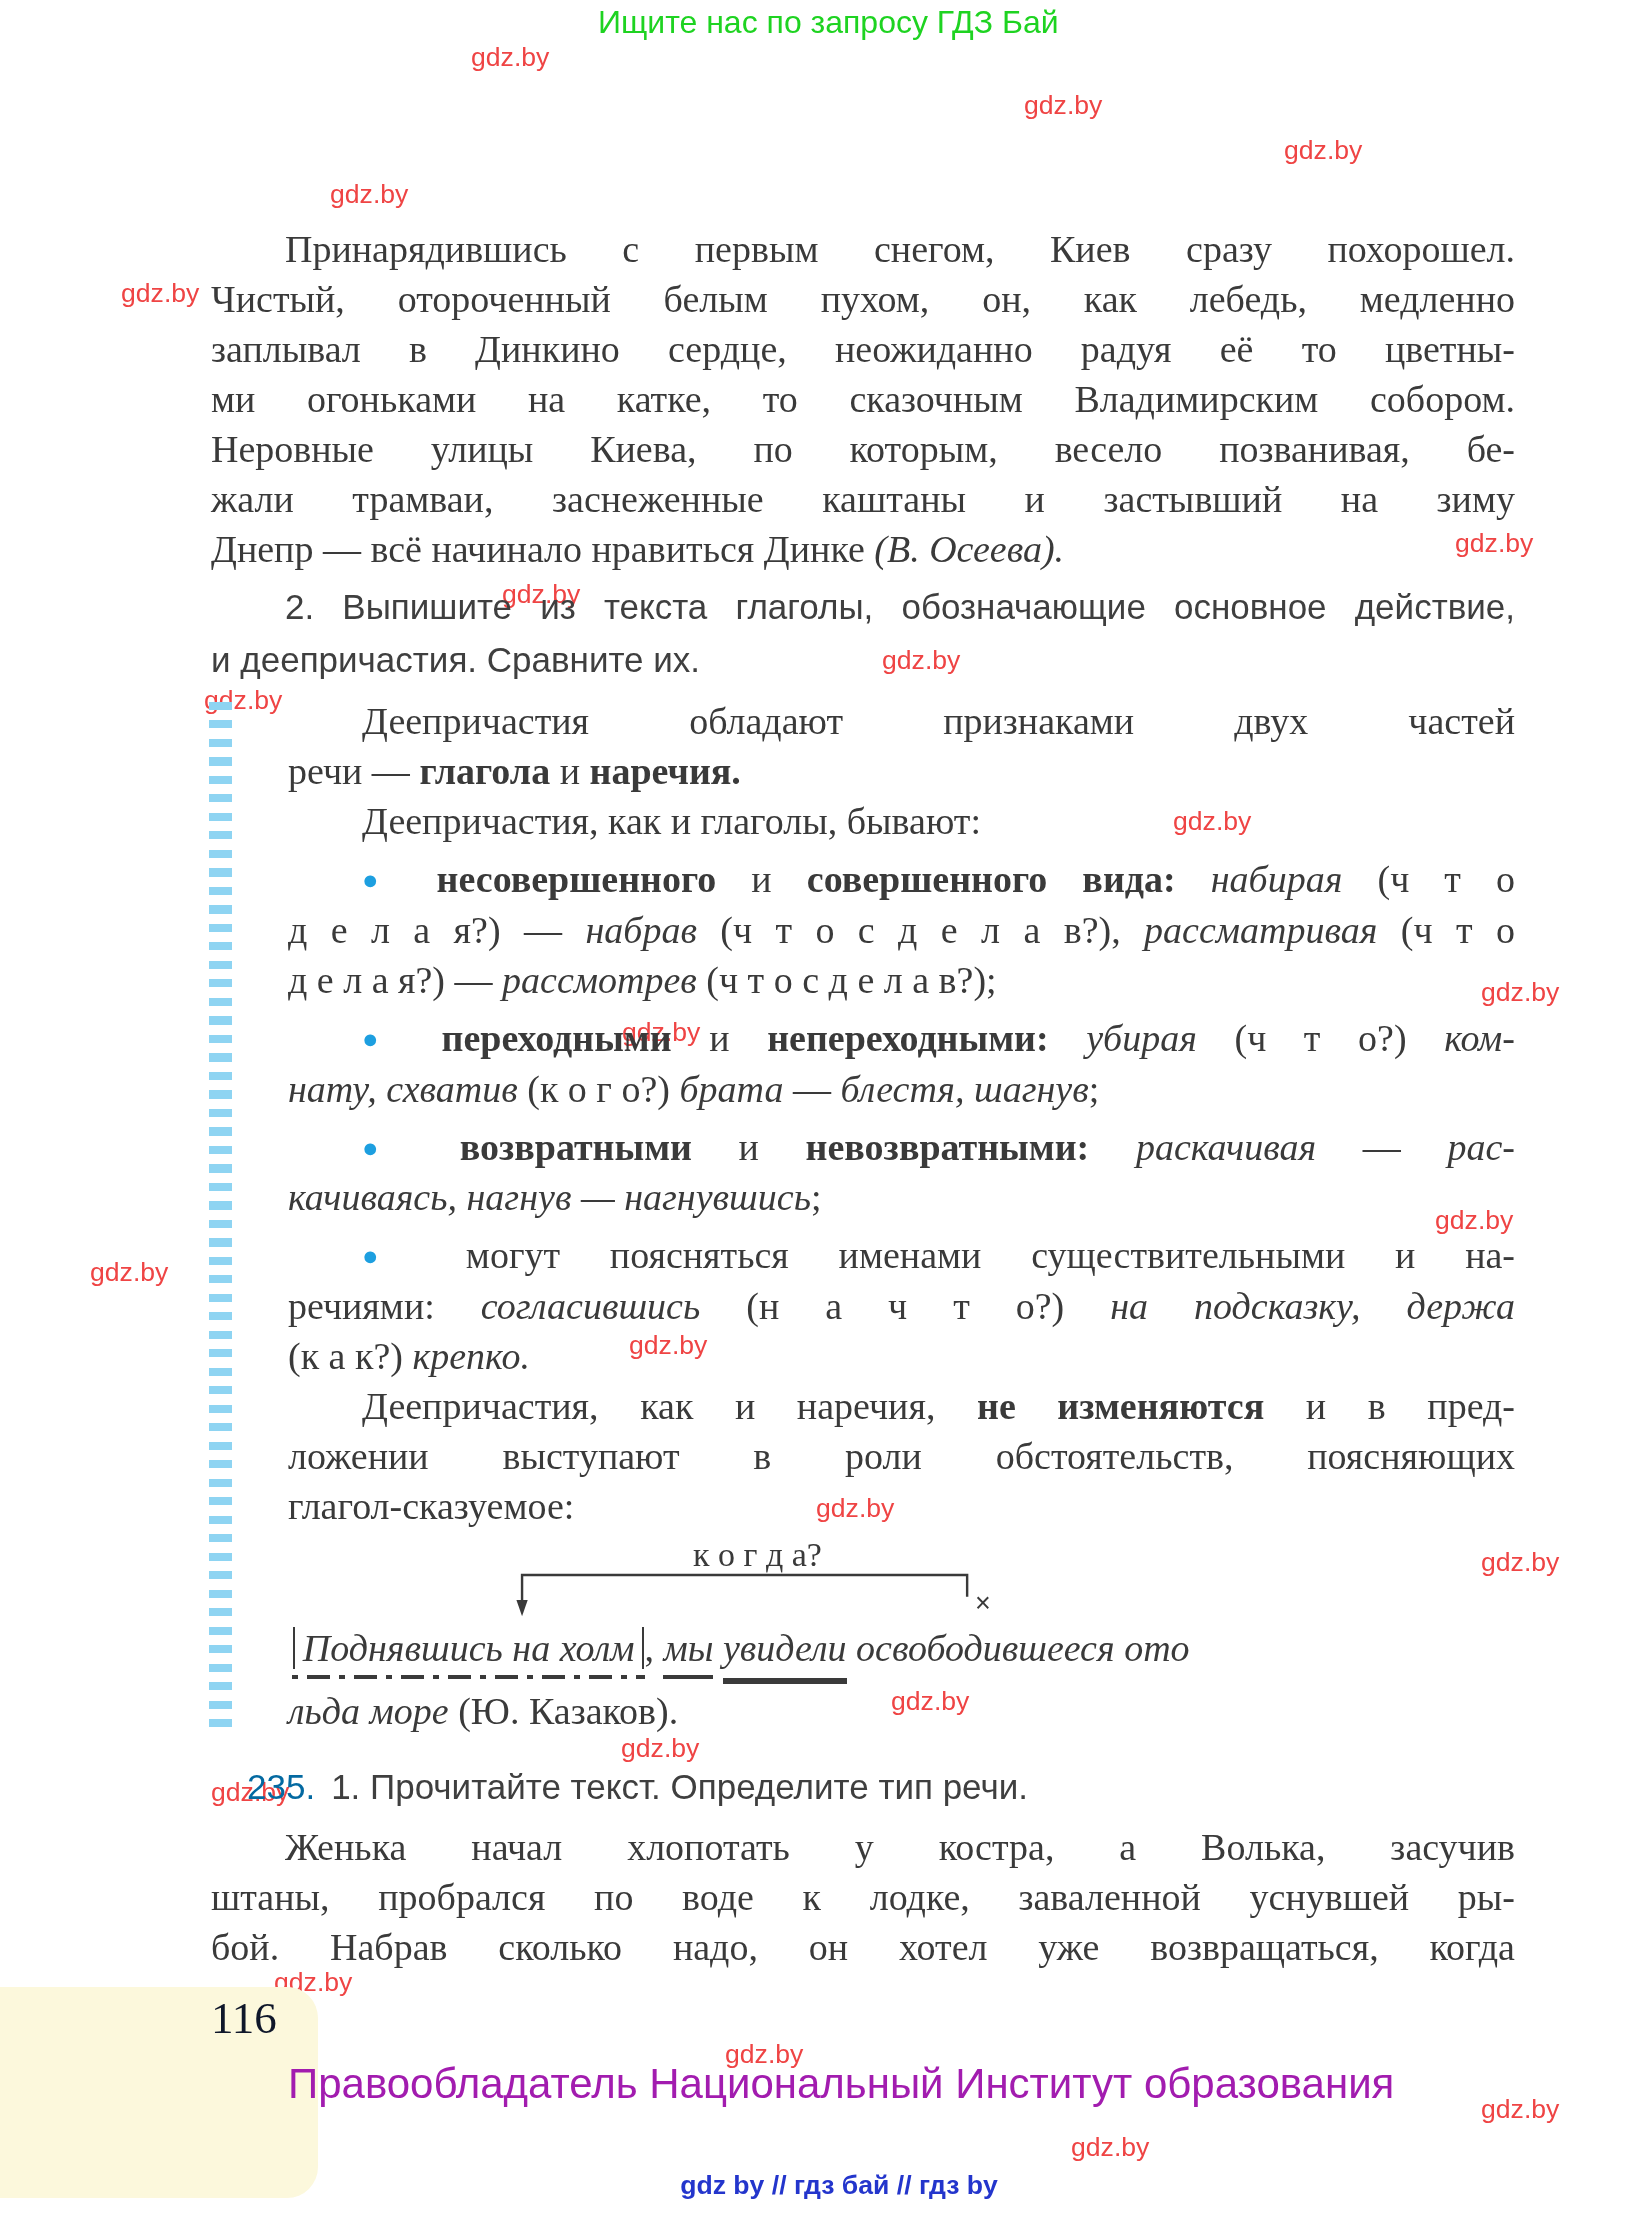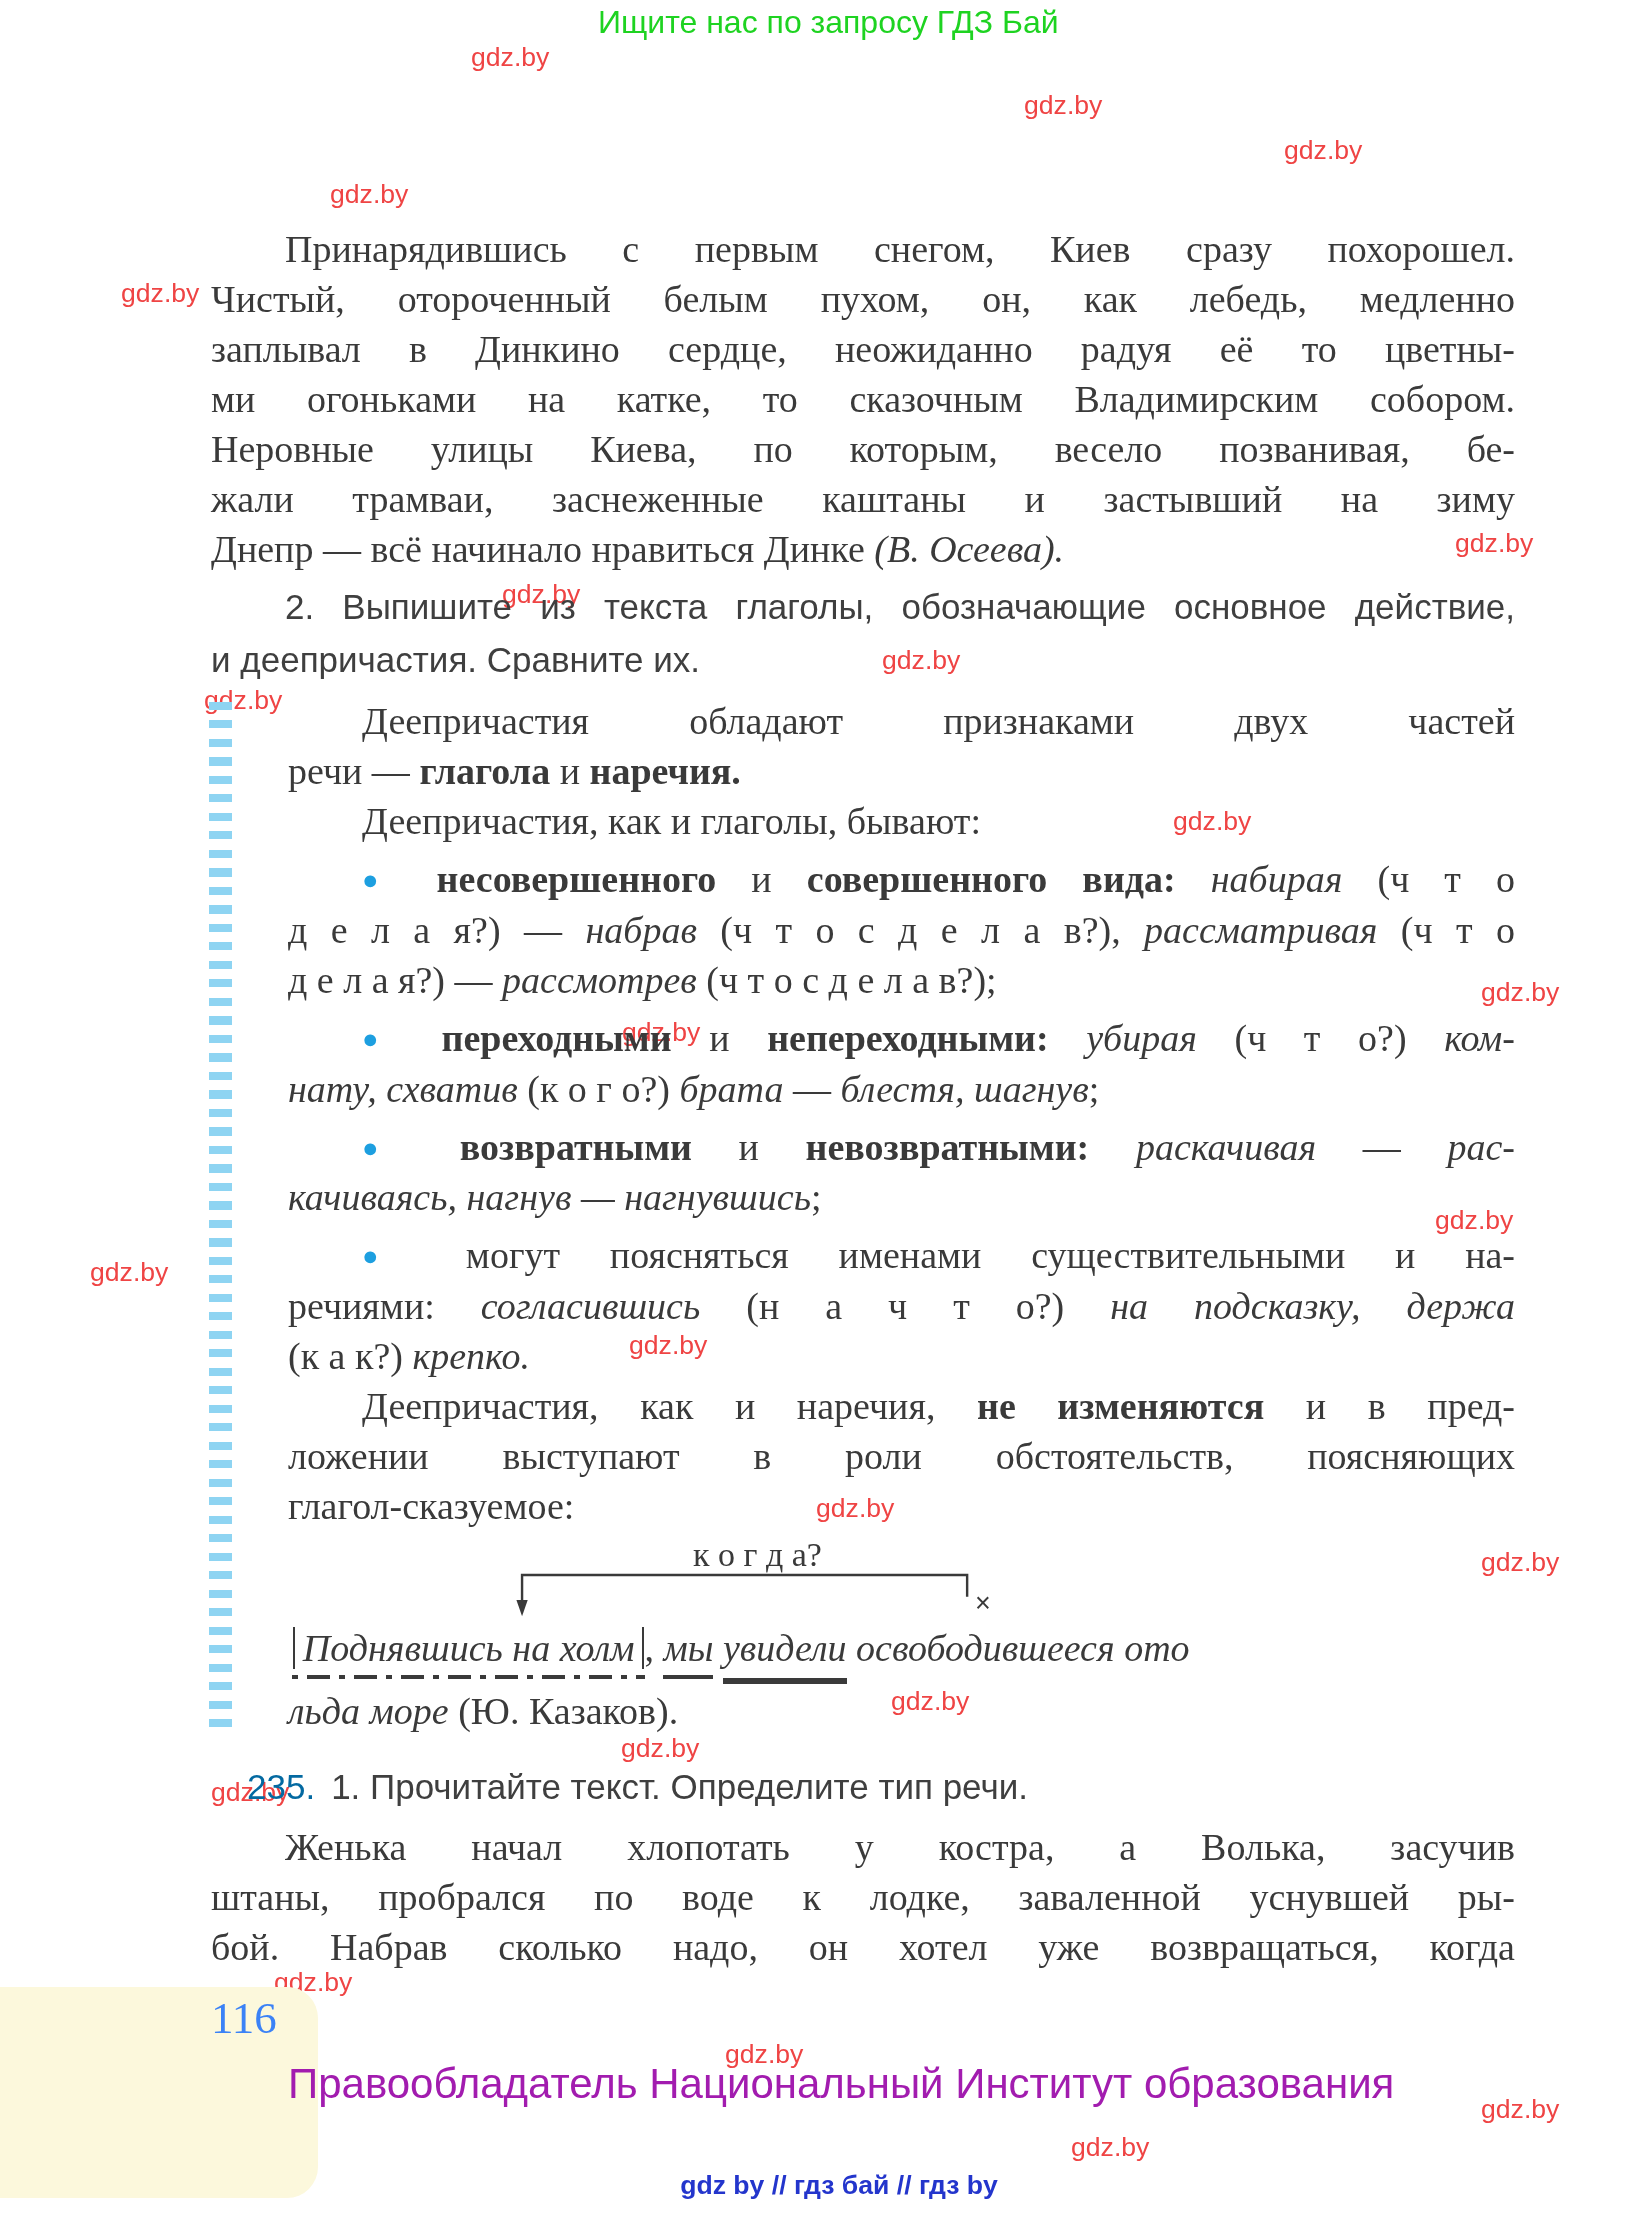--- a/index.html
+++ b/index.html
@@ -50,21 +50,21 @@
   .ud{position:relative;}
   .ud::after{content:"";position:absolute;left:0;right:0;bottom:-15.3px;height:5.6px;
     border-top:3.2px solid #3a3a3a;border-bottom:3.2px solid #3a3a3a;box-sizing:border-box;}
 
   .ex-head{margin-top:24px;font-size:35px;line-height:53px;color:#3f3f3f;}
   .ex-num{color:#0369a1;font-weight:normal;margin-left:36px;margin-right:16px;}
   .ex-text{margin-top:8px;}
 
   .page-num-box{position:absolute;left:0;top:1987px;width:318px;height:211px;
     background:#fcf8dc;border-radius:0 31px 31px 0;}
-  .page-num{position:absolute;left:211px;top:1992px;font-size:45px;color:#3b82f6;}
+  .page-num{position:absolute;left:211px;top:1992px;font-size:45px;color:#0f172a;}
   .copyright{position:absolute;left:288px;top:2060px;font-size:42px;color:#a21caf;white-space:nowrap;}
   .footer-links{position:absolute;left:0;top:2170px;width:100%;text-align:center;
     font-size:26.6px;font-weight:bold;color:#2335cc;cursor:pointer;}
 </style>
 </head>
 <body>
 
 <div class="page">
 
   <div class="green-note">Ищите нас по запросу ГДЗ Бай</div>

